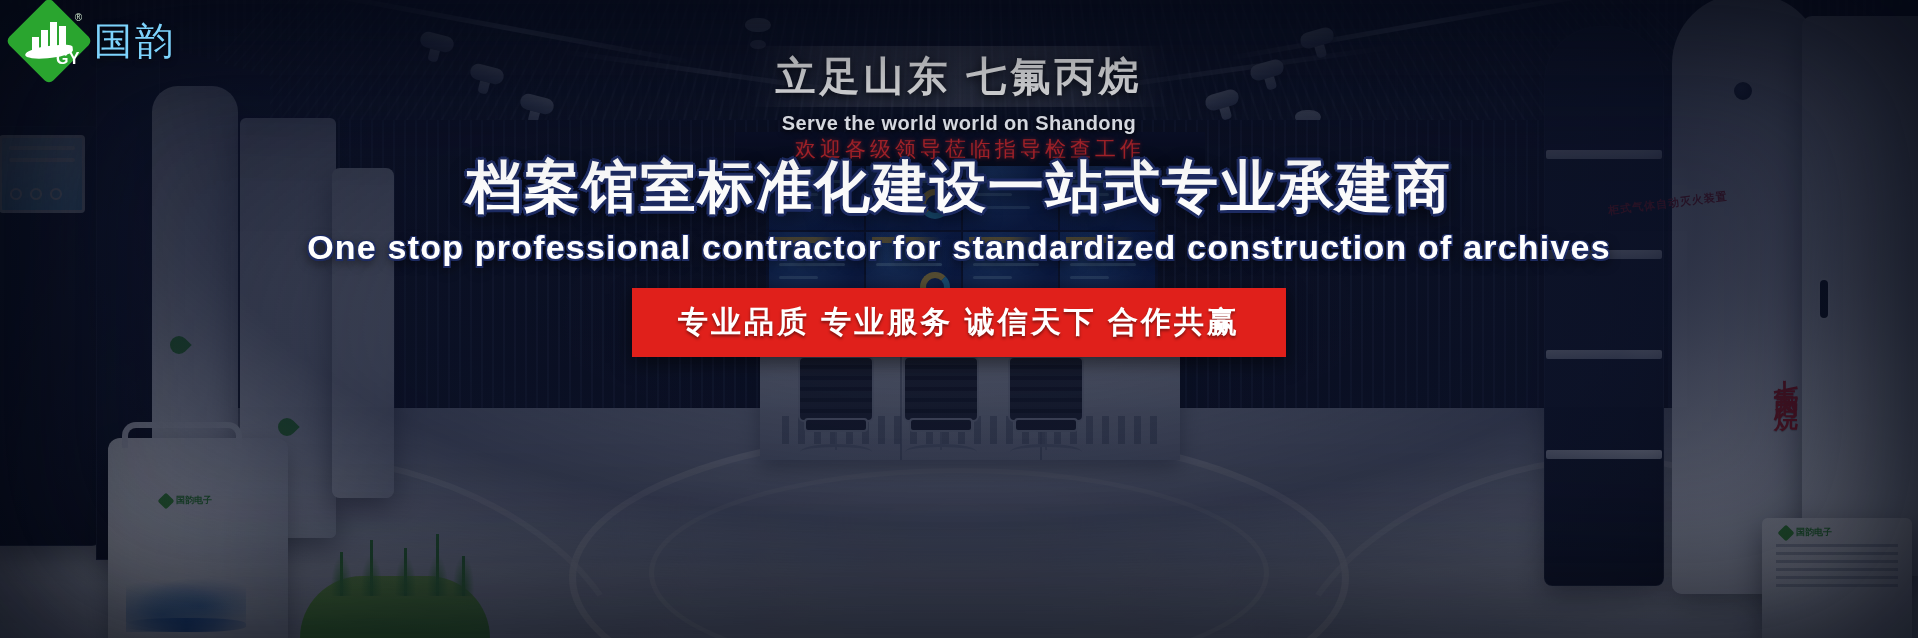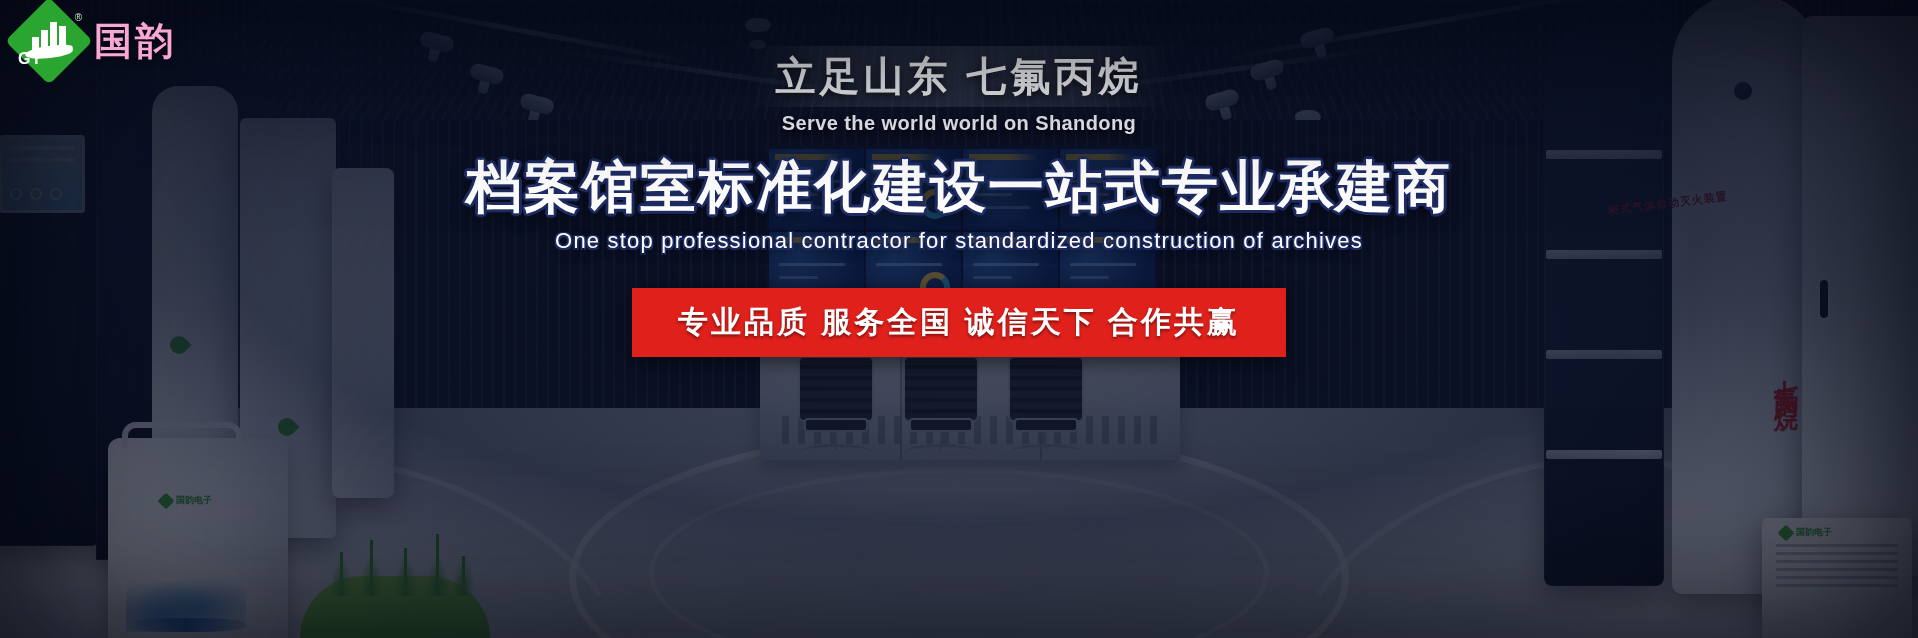--- a/index.html
+++ b/index.html
@@ -366,21 +366,21 @@
     position:absolute; left:50%; top:150px; transform:translateX(-50%);
     font-size:56px; font-weight:800; color:#ffffff; letter-spacing:2px;
     white-space:nowrap;
     text-shadow:
       -2px -2px 0 #1e2c63, 2px -2px 0 #1e2c63, -2px 2px 0 #1e2c63, 2px 2px 0 #1e2c63,
       0 3px 0 #1e2c63, 0 -3px 0 #1e2c63, 3px 0 0 #1e2c63, -3px 0 0 #1e2c63,
       0 6px 18px rgba(0,0,0,.75);
   }
   .headline-en{
     position:absolute; left:50%; top:228px; transform:translateX(-50%);
-    font-size:22px; font-weight:400; color:#ffffff; letter-spacing:1.2px;
+    font-size:34px; font-weight:700; color:#ffffff; letter-spacing:1.2px;
     white-space:nowrap;
     text-shadow:
       -1.5px -1.5px 0 #1e2c63, 1.5px -1.5px 0 #1e2c63,
       -1.5px 1.5px 0 #1e2c63, 1.5px 1.5px 0 #1e2c63,
       0 4px 12px rgba(0,0,0,.8);
   }
 
   .ribbon{
     position:absolute; left:50%; top:288px; transform:translateX(-50%);
     background:#e0201b;
@@ -411,29 +411,29 @@
   .logo-mark .towers i:nth-child(1){ height:13px; }
   .logo-mark .towers i:nth-child(2){ height:20px; }
   .logo-mark .towers i:nth-child(3){ height:28px; }
   .logo-mark .towers i:nth-child(4){ height:24px; }
   .logo-mark .swoosh{
     position:absolute; left:7px; top:36px; width:48px; height:12px;
     background:#fff; border-radius:60% 30% 50% 50%;
     transform:rotate(-6deg);
   }
   .logo-mark .gy{
-    position:absolute; left:0; right:0; top:40px; text-align:left;
+    position:absolute; left:0; right:0; top:40px; text-align:right;
     color:#fff; font-size:16px; font-weight:800; letter-spacing:.5px;
     font-family:"Liberation Sans",sans-serif;
   }
   .logo-mark .reg{
     position:absolute; right:-2px; top:2px; color:#cfe9cf; font-size:10px;
   }
   .brand-name{
-    color:#f9a8d4; font-size:38px; font-weight:700; letter-spacing:3px;
+    color:#7dd3fc; font-size:38px; font-weight:400; letter-spacing:3px;
     text-shadow:0 2px 6px rgba(0,0,0,.6);
   }
 
   .vignette{
     position:absolute; inset:0; pointer-events:none;
     box-shadow:inset 0 0 160px 40px rgba(4,7,18,.85);
   }
 </style>
 </head>
 <body>
@@ -614,32 +614,35 @@
       <span class="vent"></span>
       <span class="smalllogo" style="left:18px; top:8px;">
         <i class="d"></i>
         <span>国韵电子</span>
       </span>
     </div>
   </div>
 
   <div class="veil"></div>
 
+  <div class="ledstrip">
+    <span>欢迎各级领导莅临指导检查工作</span>
+  </div>
 
   <div class="copy">
     <div class="slogan-wrap">
       <div class="slogan">立足山东 七氟丙烷</div>
     </div>
     <div class="slogan-en">Serve the world world on Shandong</div>
 
     <div class="headline">档案馆室标准化建设一站式专业承建商</div>
     <div class="headline-en">One stop professional contractor for standardized construction of archives</div>
 
     <div class="ribbon">
-      <span>专业品质 服务全国 诚信天下 合作共赢</span>
+      <span>专业品质 专业服务 诚信天下 合作共赢</span>
     </div>
   </div>
 
   <div class="brand">
     <div class="logo-mark">
       <span class="diamond"></span>
       <span class="towers">
           <i></i>
           <i></i>
           <i></i>

